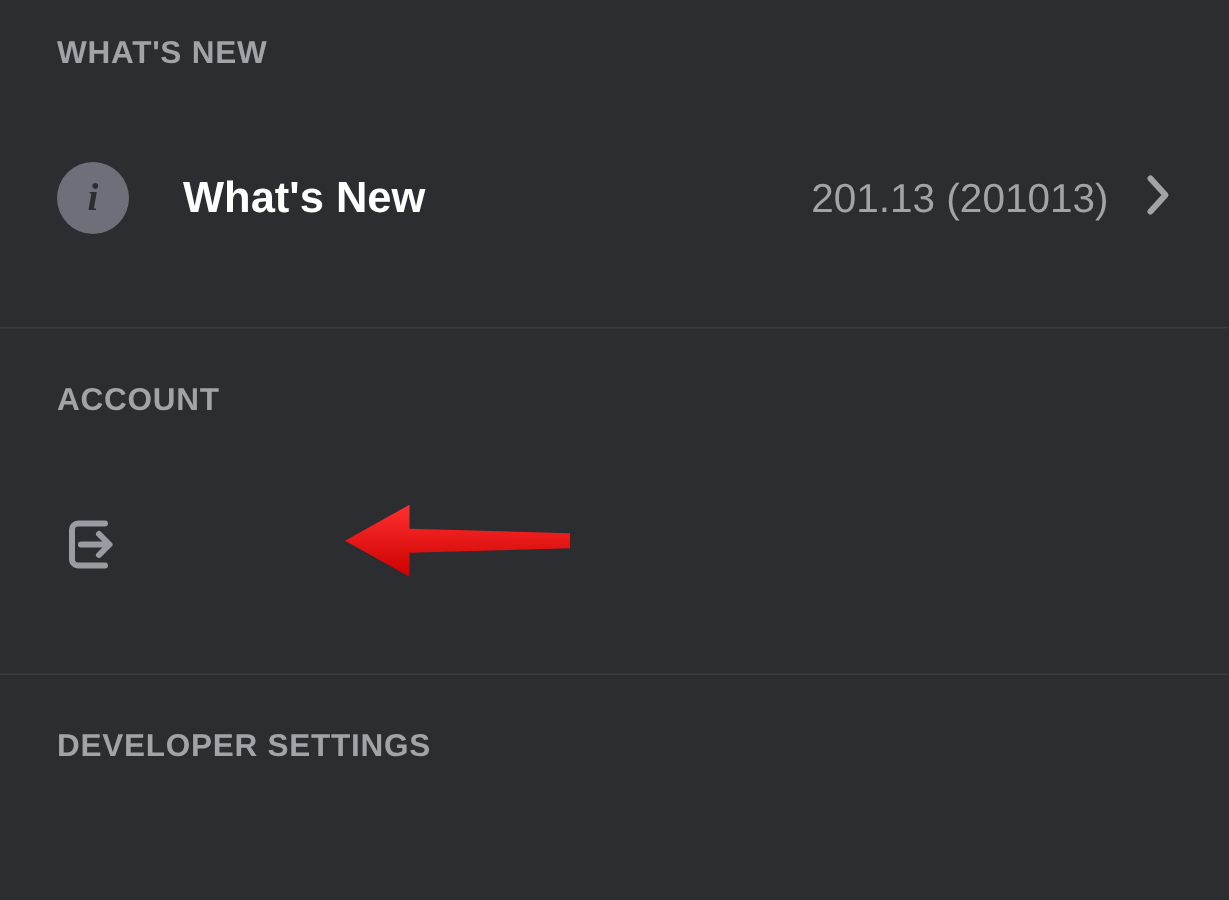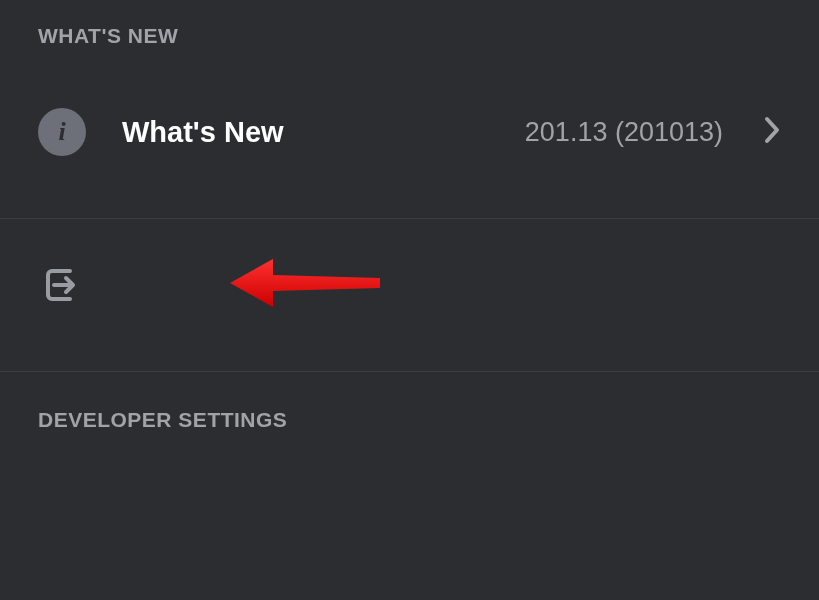--- a/index.html
+++ b/index.html
@@ -59,21 +59,21 @@
       color: #ffffff;
       flex-shrink: 0;
     }
     .spacer {
       flex: 1;
     }
     .item-value {
       font-size: 27px;
       font-weight: 400;
       color: #a0a3a8;
-      margin-right: 40px;
+      margin-right: 24px;
     }
     .chevron {
       color: #a0a3a8;
     }
     .divider {
       height: 1px;
       background-color: #3a3d43;
       width: 100%;
     }
     .logout-icon-svg {
@@ -116,20 +116,21 @@
         <path d="M4 4 L14 15 L4 26" stroke="currentColor" stroke-width="4" stroke-linecap="round" stroke-linejoin="round"></path>
       </svg>
     </div>
   </div>
   <div class="section-bottom-gap"></div>
 </div>
 
 <div class="divider"></div>
 
 <div>
+  <div class="section-header section-spacing-top">ACCOUNT</div>
   <div class="section-item-gap"></div>
   <div class="list-item">
     <div class="icon-wrapper">
       <svg class="logout-icon-svg" width="40" height="40" viewBox="0 0 40 40" fill="none">
         <path d="M28 6 L10 6 C7.8 6 6 7.8 6 10 L6 30 C6 32.2 7.8 34 10 34 L28 34" stroke="currentColor" stroke-width="4" stroke-linecap="round" stroke-linejoin="round" fill="none"></path>
         <path d="M12 20 L30 20 M24 13 L31 20 L24 27" stroke="currentColor" stroke-width="4" stroke-linecap="round" stroke-linejoin="round" fill="none"></path>
       </svg>
     </div>
     <div class="red-arrow">
       <svg width="160" height="60" viewBox="0 0 160 60">

